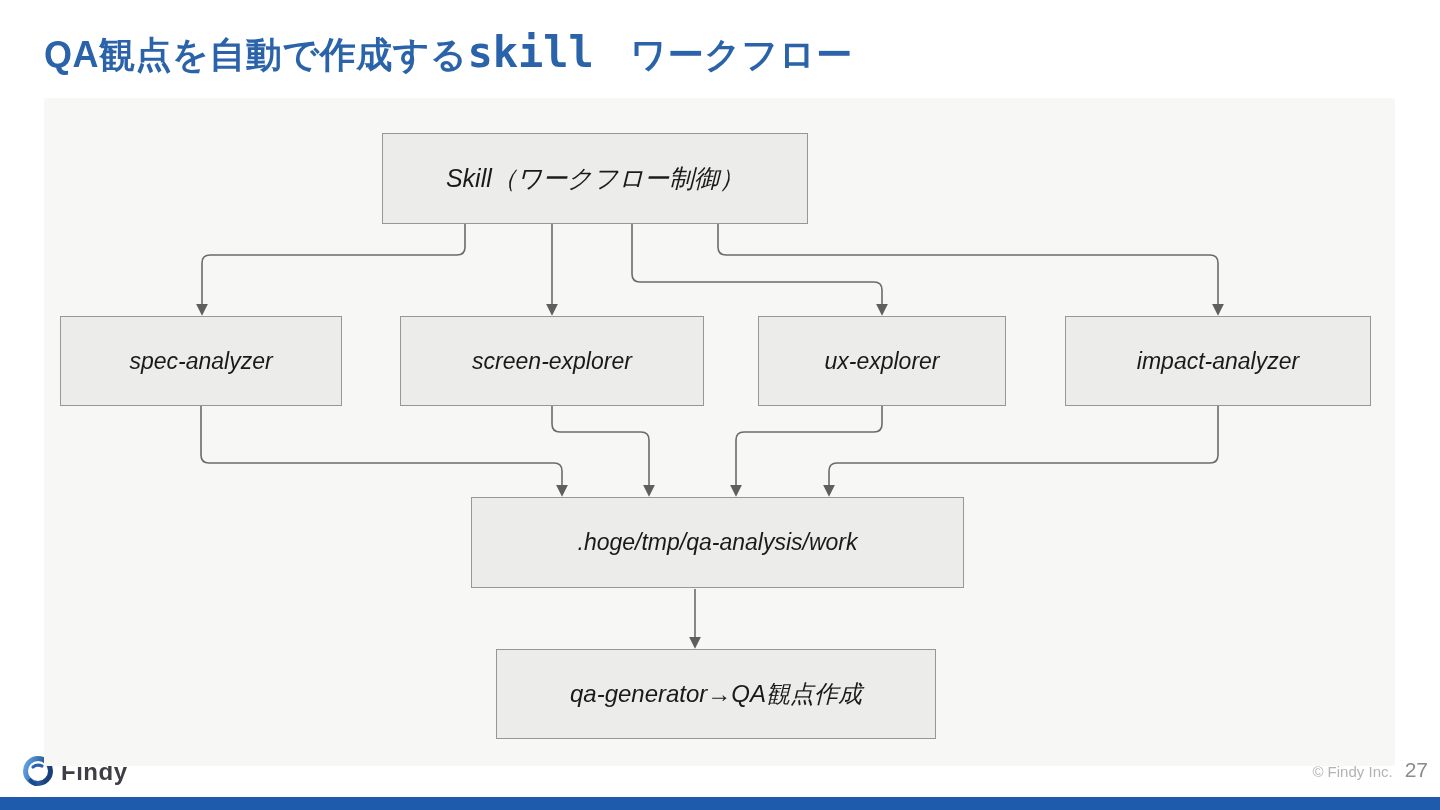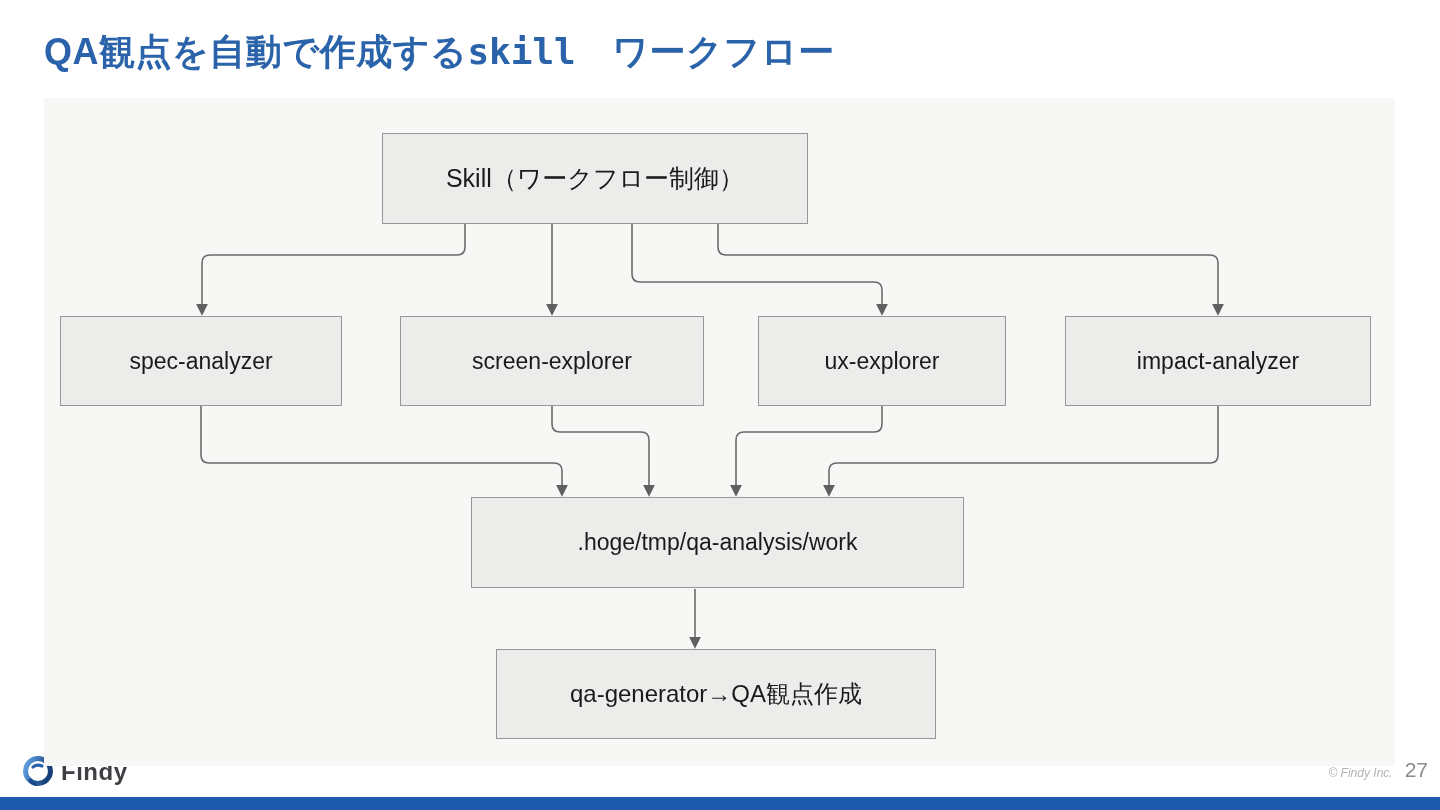--- a/index.html
+++ b/index.html
@@ -16,21 +16,21 @@
     left: 44px; top: 28px;
     font-size: 36px;
     font-weight: bold;
     color: #2a63a9;
     letter-spacing: 0.5px;
     white-space: nowrap;
     z-index: 4;
   }
   .slide-title .code-seg {
     font-family: "DejaVu Sans Mono", monospace;
-    font-size: 36px;
+    font-size: 42px;
     letter-spacing: 0;
   }
   
   .diagram-canvas {
     position: absolute;
     left: 44px; top: 98px;
     width: 1351px; height: 668px;
     background: #f7f7f5;
     border-radius: 2px;
     z-index: 2;
@@ -45,20 +45,21 @@
     position: absolute;
     background: #ececeb;
     border: 1.5px solid #979797;
     display: flex;
     align-items: center;
     justify-content: center;
     color: #1a1a1a;
     font-size: 23px;
     text-align: center;
     white-space: nowrap;
+    font-style: italic;
   }
   .node-skill            { left: 338px; top:  35px; width: 426px; height: 91px; font-size: 25px; }
   .node-spec-analyzer    { left:  16px; top: 218px; width: 282px; height: 90px; }
   .node-screen-explorer  { left: 356px; top: 218px; width: 304px; height: 90px; }
   .node-ux-explorer      { left: 714px; top: 218px; width: 248px; height: 90px; }
   .node-impact-analyzer  { left: 1021px; top: 218px; width: 306px; height: 90px; }
   .node-work-dir         { left: 427px; top: 399px; width: 493px; height: 91px; }
   .node-qa-generator     { left: 432px; top: 551px; width: 440px; height: 90px; font-size: 24px; margin-left: 20px; }
   
   .footer-logo {
@@ -77,23 +78,22 @@
   }
   .footer-credits {
     position: absolute;
     right: 12px; top: 758px;
     display: flex;
     align-items: baseline;
     gap: 12px;
     z-index: 1;
   }
   .copyright-text {
-    font-size: 12px;
+    font-size: 15px;
     color: #b3b3b3;
-    font-style: italic;
   }
   .page-number {
     font-size: 21px;
     color: #8b8b8b;
   }
   .bottom-bar {
     position: absolute;
     left: 0; bottom: 0;
     width: 1440px; height: 13px;
     background: #1e5bad;

